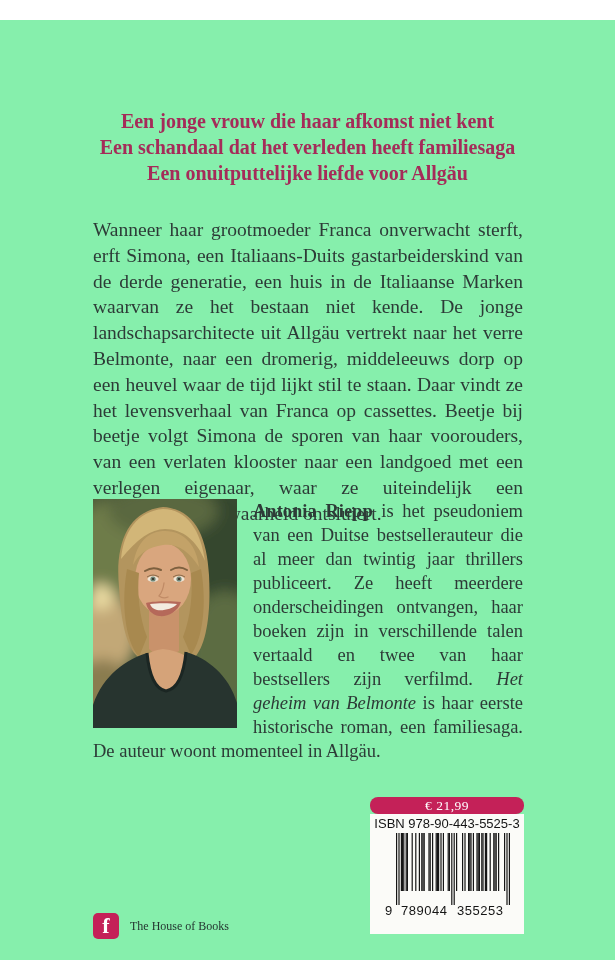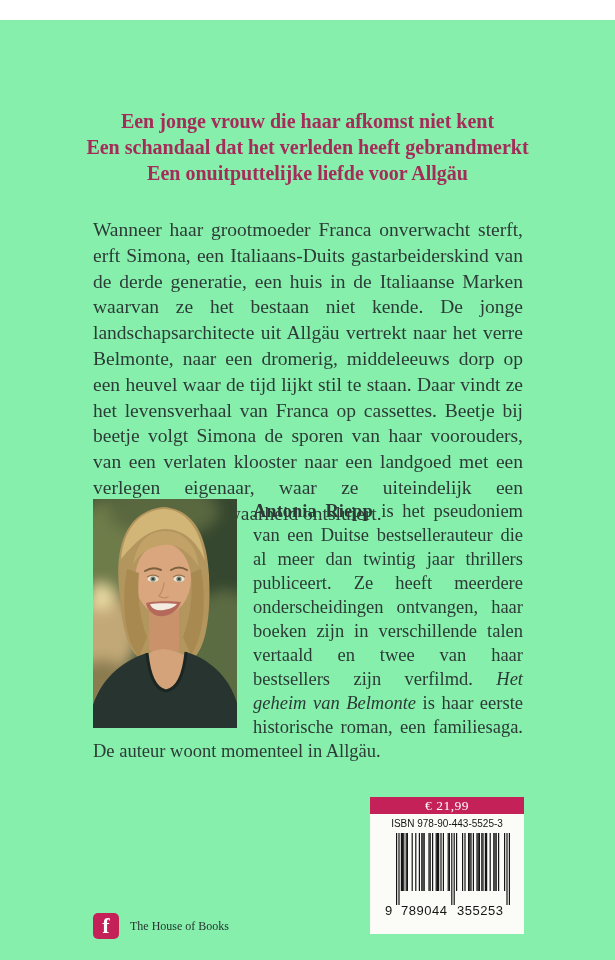--- a/index.html
+++ b/index.html
@@ -44,31 +44,32 @@
   .bio i { font-style:italic; }
   .price-box {
     position:absolute; left:370px; top:777px; width:154px;
   }
   .price-bar {
     background:#c42158; color:#ffffff;
     height:17px; line-height:17px;
     text-align:center;
     font-size:13.5px;
     letter-spacing:0.5px;
+    border-radius:8px;
   }
   .white-box {
     background:#fbfbf8;
     height:120px;
     text-align:center;
     padding-top:2px;
     box-sizing:border-box;
   }
   .isbn-label {
     font-family:"Liberation Sans", sans-serif;
-    font-size:10px; line-height:16px;
+    font-size:13px; line-height:16px;
     color:#141414;
   }
   .barcode-svg { display:block; margin:1px auto 0 auto; }
   .publisher {
     position:absolute; left:93px; top:893px;
     display:flex; align-items:center; gap:11px;
   }
   .f-badge {
     width:26px; height:26px;
     background:#c42158;
@@ -84,21 +85,21 @@
     color:#243530;
   }
 </style>
 </head>
 <body>
 
 <div class="page">
 
   <div class="tagline">
     <div>Een jonge vrouw die haar afkomst niet kent</div>
-    <div>Een schandaal dat het verleden heeft gebrandmerkt</div>
+    <div>Een schandaal dat het verleden heeft familiesaga</div>
     <div>Een onuitputtelijke liefde voor Allgäu</div>
   </div>
 
   <p class="synopsis">Wanneer haar grootmoeder Franca onverwacht sterft, erft Simona, een Italiaans-Duits gastarbeiderskind van de derde generatie, een huis in de Italiaanse Marken waarvan ze het bestaan niet kende. De jonge landschapsarchitecte uit Allgäu vertrekt naar het verre Belmonte, naar een dromerig, middeleeuws dorp op een heuvel waar de tijd lijkt stil te staan. Daar vindt ze het levensverhaal van Franca op cassettes. Beetje bij beetje volgt Simona de sporen van haar voorouders, van een verlaten klooster naar een landgoed met een verlegen eigenaar, waar ze uiteindelijk een angstaanjagende waarheid ontsluiert.</p>
 
   <div class="author-section">
     <svg class="author-photo" viewBox="0 0 144 229" xmlns="http://www.w3.org/2000/svg" aria-hidden="true">
       <defs>
         <filter id="bgblur" x="-30%" y="-30%" width="160%" height="160%">
           <feGaussianBlur stdDeviation="7"></feGaussianBlur>

